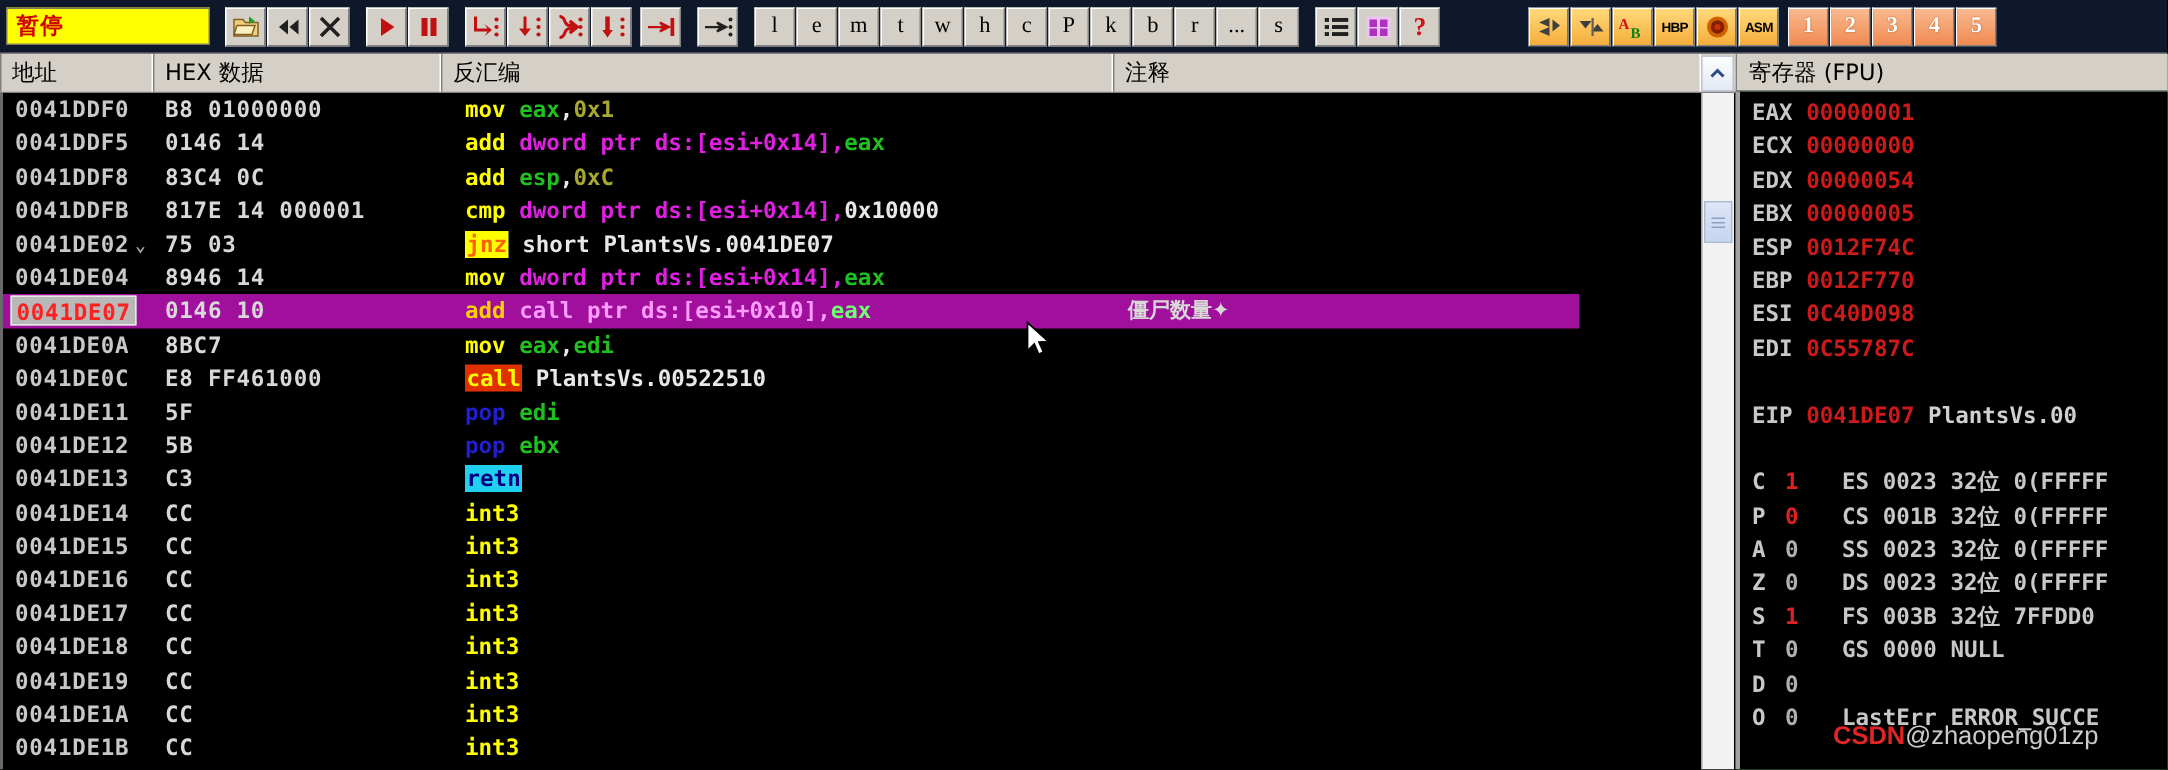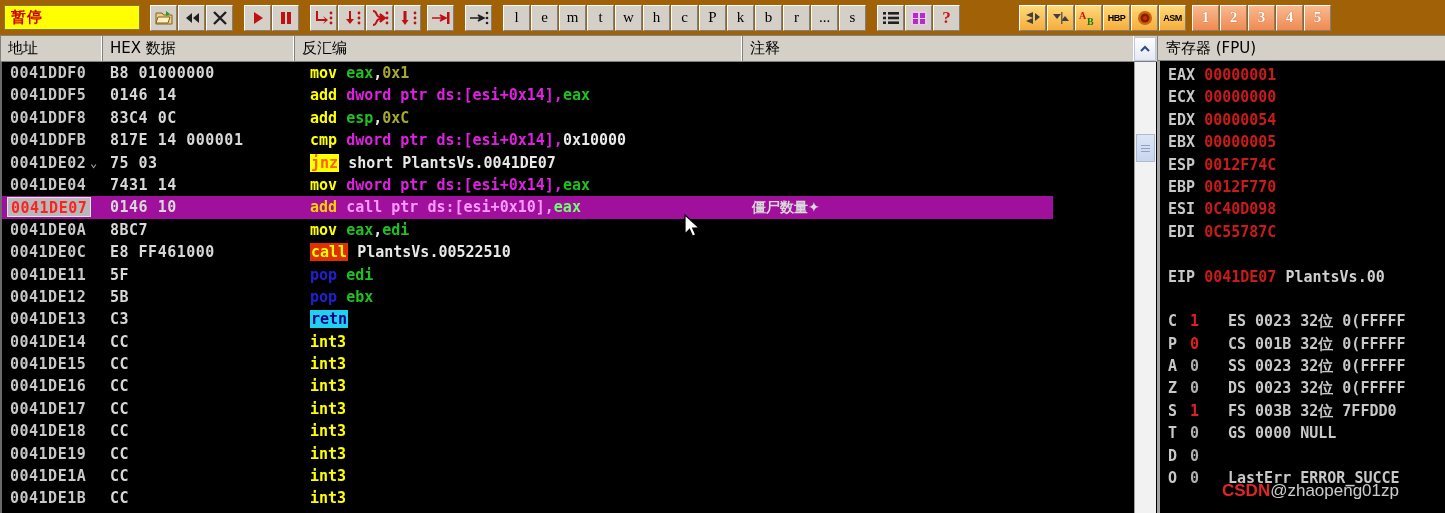--- a/index.html
+++ b/index.html
@@ -18,21 +18,21 @@
     width: 1445px;
     height: 513px;
     background: #000;
   }
 
   
   .toolbar {
     position: absolute;
     left: 0; top: 0;
     width: 1445px; height: 36px;
-    background: #a16207;
+    background: #0f172a;
     border-bottom: 1px solid #808080;
     display: flex;
     align-items: center;
     box-sizing: border-box;
   }
   .status-box {
     width: 136px;
     height: 25px;
     margin-left: 4px;
     background: #ffff00;
@@ -485,21 +485,21 @@
           <span class="cell c-dis"><span class="mn">cmp</span> <span class="mem">dword ptr ds:[esi+0x14]</span><span class="mem">,</span><span class="txt">0x10000</span></span>
         </div>
         <div class="row">
           <span class="cell c-addr">0041DE02</span>
           <span class="cell c-jarrow">⌄</span>
           <span class="cell c-hex">75 03</span>
           <span class="cell c-dis"><span class="mn-hl">jnz</span> <span class="txt">short PlantsVs.0041DE07</span></span>
         </div>
         <div class="row">
           <span class="cell c-addr">0041DE04</span>
-          <span class="cell c-hex">7431 14</span>
+          <span class="cell c-hex">8946 14</span>
           <span class="cell c-dis"><span class="mn">mov</span> <span class="mem">dword ptr ds:[esi+0x14]</span><span class="mem">,</span><span class="reg">eax</span></span>
         </div>
         <div class="row sel">
           <span class="cell c-addr">0041DE07</span>
           <span class="cell c-hex">0146 10</span>
           <span class="cell c-dis"><span class="mn">add</span> <span class="mem">call ptr ds:[esi+0x10]</span><span class="mem">,</span><span class="reg">eax</span></span>
           <span class="cell c-cmt">僵尸数量✦</span>
         </div>
         <div class="row">
           <span class="cell c-addr">0041DE0A</span>

